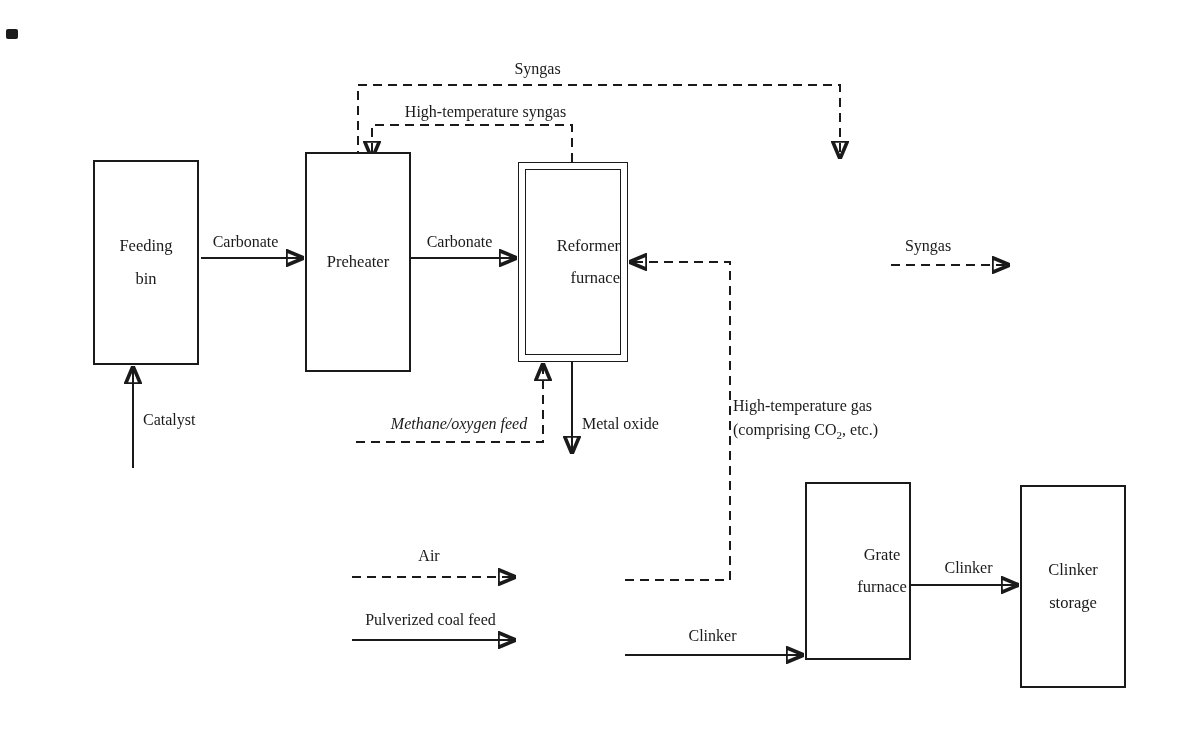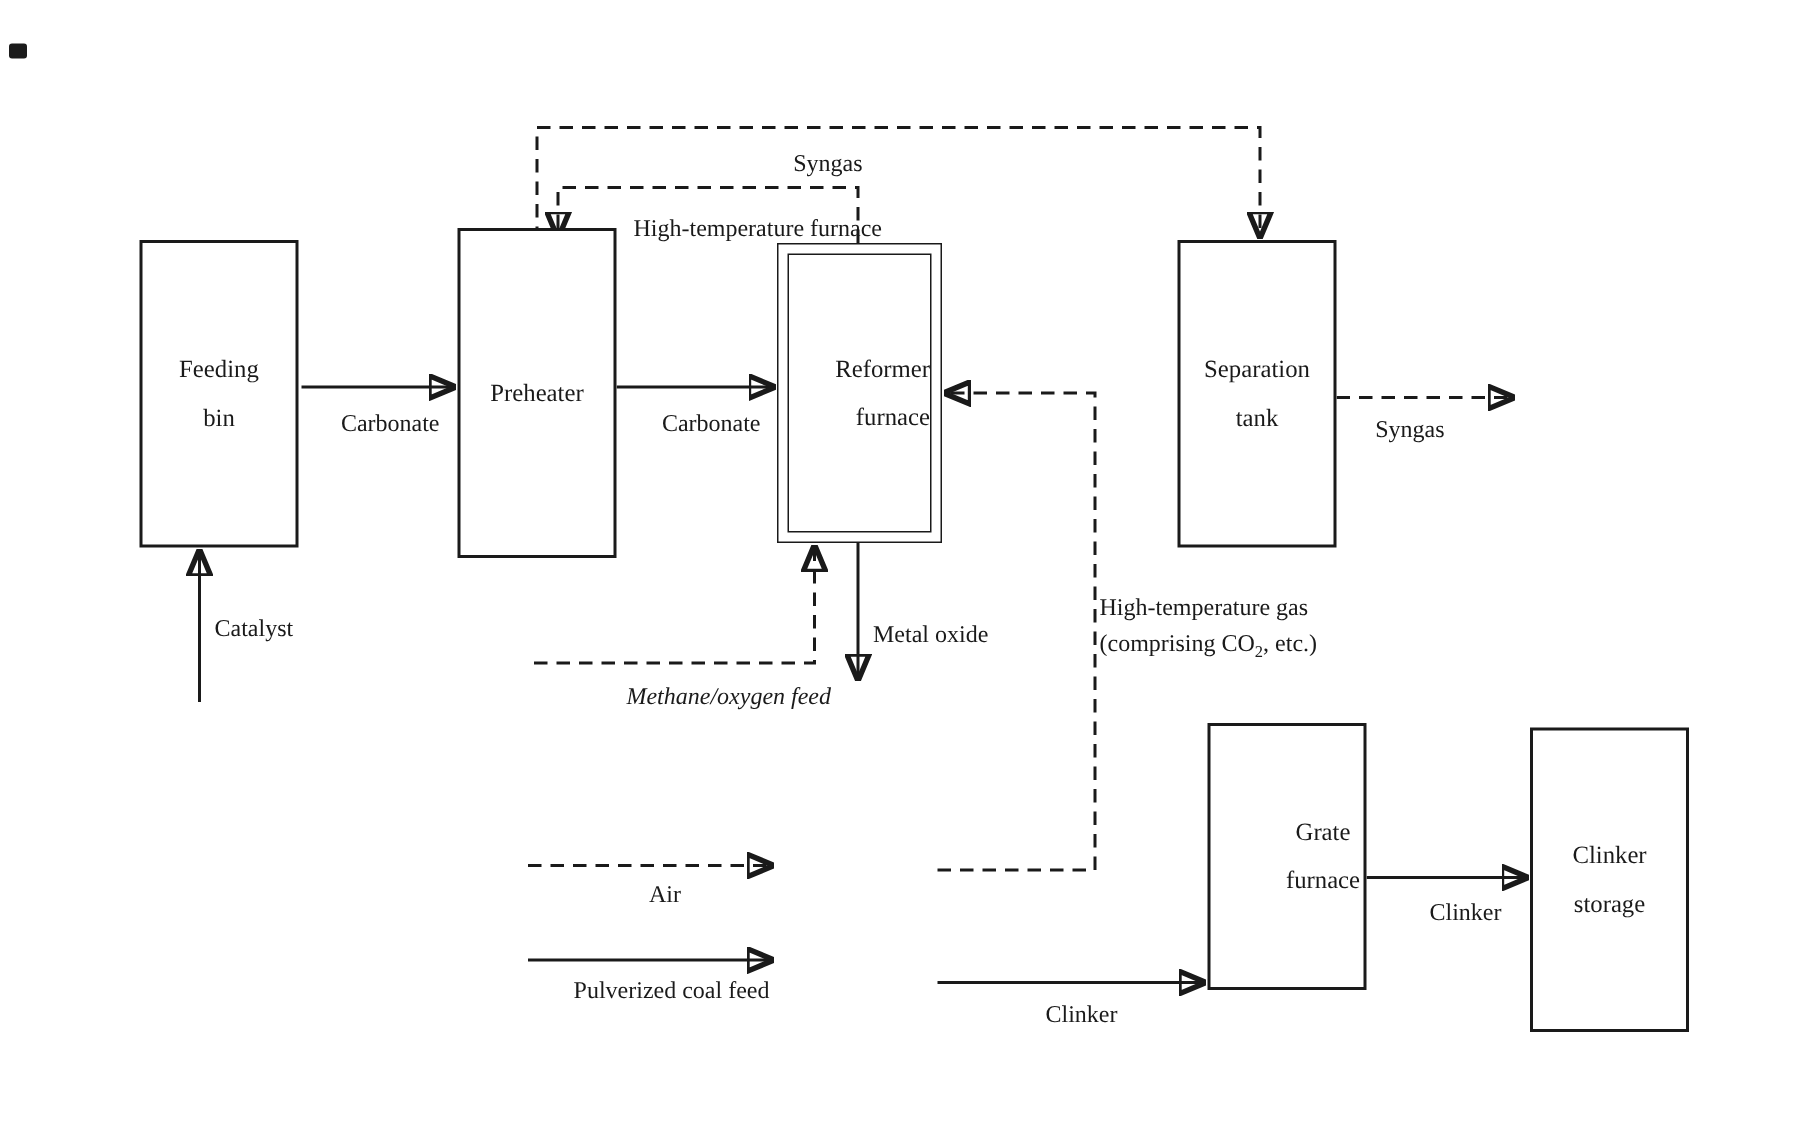--- a/index.html
+++ b/index.html
@@ -37,21 +37,21 @@
     flex-direction: column;
     align-items: flex-end;
     justify-content: center;
     line-height: 1.95;
   }
   .edge-label {
     position: absolute;
     font-size: 16px;
     white-space: nowrap;
   }
-  .edge-label.center { text-align: right; margin-top: 41px; }
+  .edge-label.center { text-align: center; }
   .edge-label sub { font-size: 11px; }
   .artifact {
     position: absolute;
     left: 6px;
     top: 29px;
     width: 12px;
     height: 10px;
     background: #1b1b1b;
     border-radius: 2px;
   }
@@ -95,39 +95,35 @@
     <div>Preheater</div>
   </div>
 
   <div class="node" style="left:518px; top:162px; width:110px; height:200px; border-width:1.5px;">
     <div class="node-inner">
       <div>Reformer</div>
       <div>furnace</div>
     </div>
   </div>
 
-  <div class="node" style="left:785px; top:160px; width:106px; height:205px;">
-    <div>Separation</div>
-    <div>tank</div>
-  </div>
 
 
   <div class="node" style="left:805px; top:482px; width:106px; height:178px;padding-left:48px;">
     <div>Grate</div>
     <div>furnace</div>
   </div>
 
   <div class="node" style="left:1020px; top:485px; width:106px; height:203px;">
     <div>Clinker</div>
     <div>storage</div>
   </div>
 
   <div class="edge-label center" style="left:500px; top:60px; width:75px;">Syngas</div>
 
-  <div class="edge-label center" style="left:383px; top:103px; width:205px;">High-temperature furnace</div>
+  <div class="edge-label center" style="left:383px; top:103px; width:205px;">High-temperature syngas</div>
 
   <div class="edge-label center" style="left:198px; top:233px; width:95px;">Carbonate</div>
 
   <div class="edge-label center" style="left:412px; top:233px; width:95px;">Carbonate</div>
 
   <div class="edge-label center" style="left:893px; top:237px; width:70px;">Syngas</div>
 
   <div class="edge-label" style="left:143px; top:411px;">Catalyst</div>
 
   <div class="edge-label center" style="left:364px; top:415px; width:190px;font-style:italic;">Methane/oxygen feed</div>

